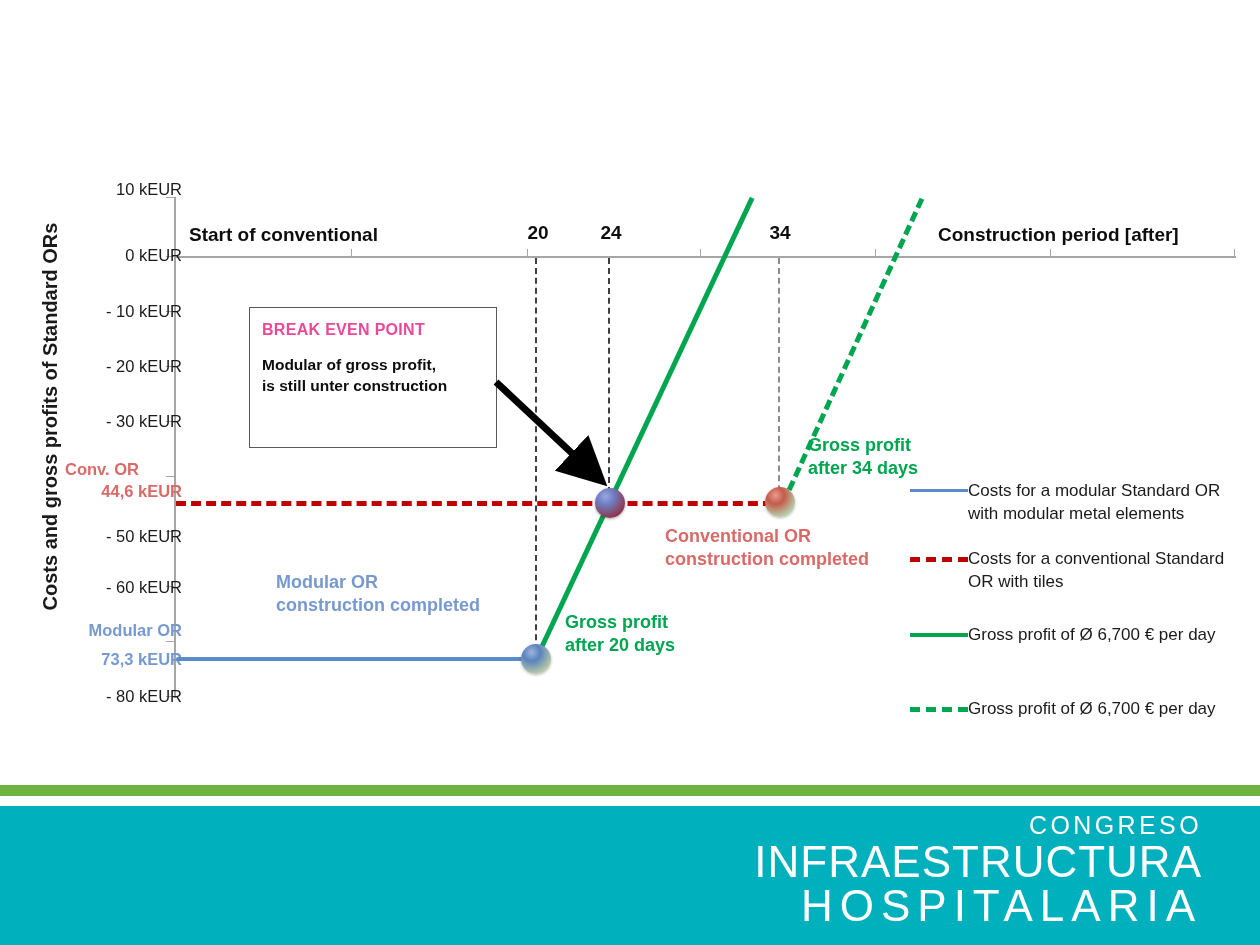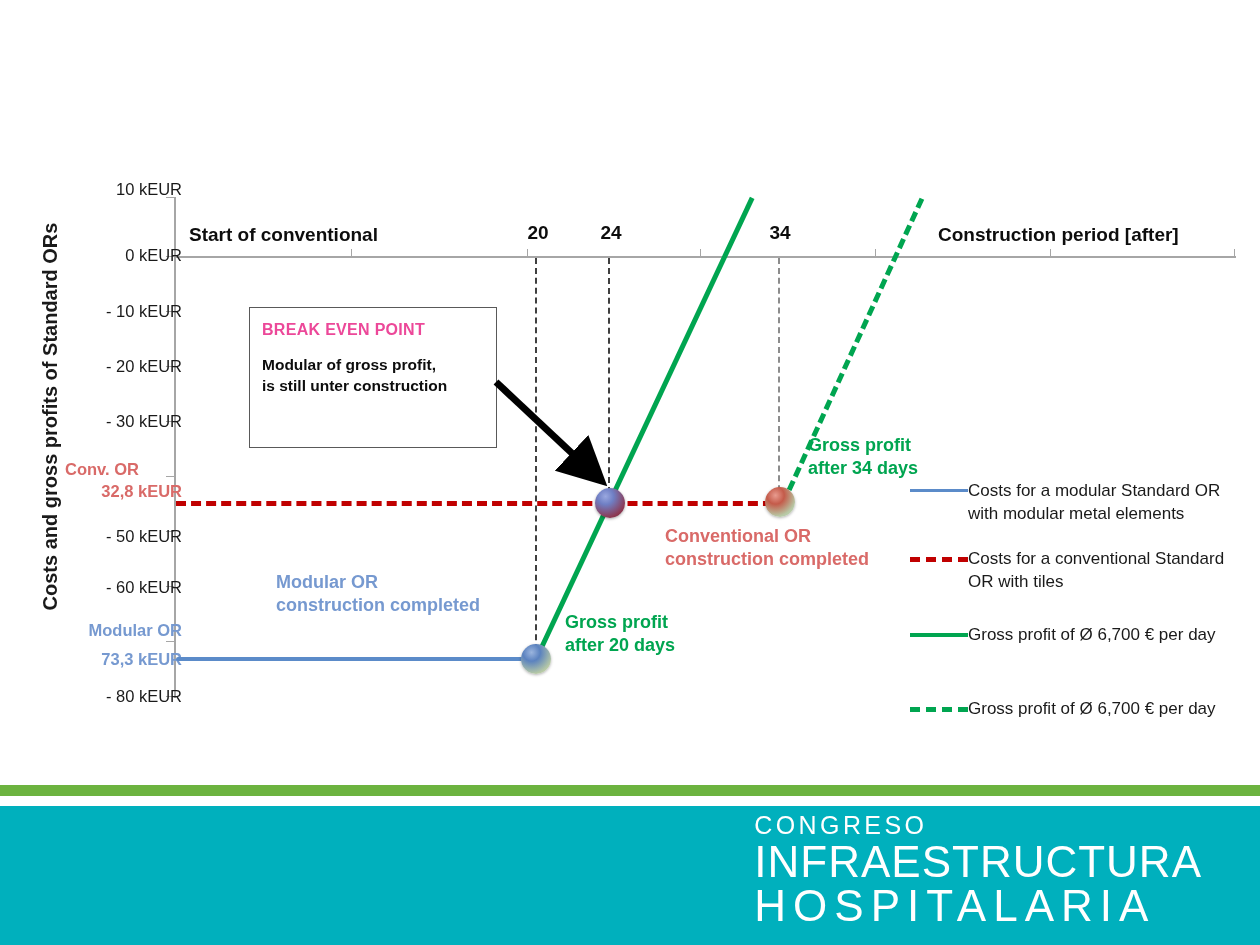--- a/index.html
+++ b/index.html
@@ -134,21 +134,21 @@
   .legend-swatch.green-dashed{border-top:5px dashed #00a550;}
   .legend-label{
     margin-left:58px;font-size:17px;color:#1a1a1a;line-height:1.35;
   }
 
   
   .green-band{position:absolute;left:0;top:785px;width:1260px;height:11px;background:#6cb33f;}
   .teal-band{position:absolute;left:0;top:806px;width:1260px;height:139px;background:#00b0bd;}
   .congress-logo{
     position:absolute;right:58px;top:812px;
-    text-align:left;color:#ffffff;
+    text-align:right;color:#ffffff;
   }
   .congress-logo .l1{font-size:25px;letter-spacing:3.4px;font-weight:normal;line-height:1.1;}
   .congress-logo .l2{font-size:44px;letter-spacing:1px;font-weight:normal;line-height:1.02;}
   .congress-logo .l3{font-size:44px;letter-spacing:7px;font-weight:normal;line-height:1.02;}
 </style>
 </head>
 <body>
 
 <div class="slide">
 
@@ -170,21 +170,21 @@
     <div class="ytick" style="top:641px;"></div>
     <div class="ytick" style="top:696px;"></div>
 
     <div class="ylabel" style="top:180px;">10 kEUR</div>
     <div class="ylabel" style="top:246px;">0 kEUR</div>
     <div class="ylabel" style="top:302px;">- 10 kEUR</div>
     <div class="ylabel" style="top:357px;">- 20 kEUR</div>
     <div class="ylabel" style="top:412px;">- 30 kEUR</div>
 
     <div class="ylabel red" style="top:460px;text-align:center;">Conv. OR</div>
-    <div class="ylabel red" style="top:482px;">32,8 kEUR</div>
+    <div class="ylabel red" style="top:482px;">44,6 kEUR</div>
 
     <div class="ylabel" style="top:527px;">- 50 kEUR</div>
     <div class="ylabel" style="top:578px;">- 60 kEUR</div>
 
     <div class="ylabel blue" style="top:621px;">Modular OR</div>
     <div class="ylabel blue" style="top:650px;">73,3 kEUR</div>
 
     <div class="ylabel" style="top:687px;">- 80 kEUR</div>
 
     <div class="xtick" style="left:351px;"></div>

